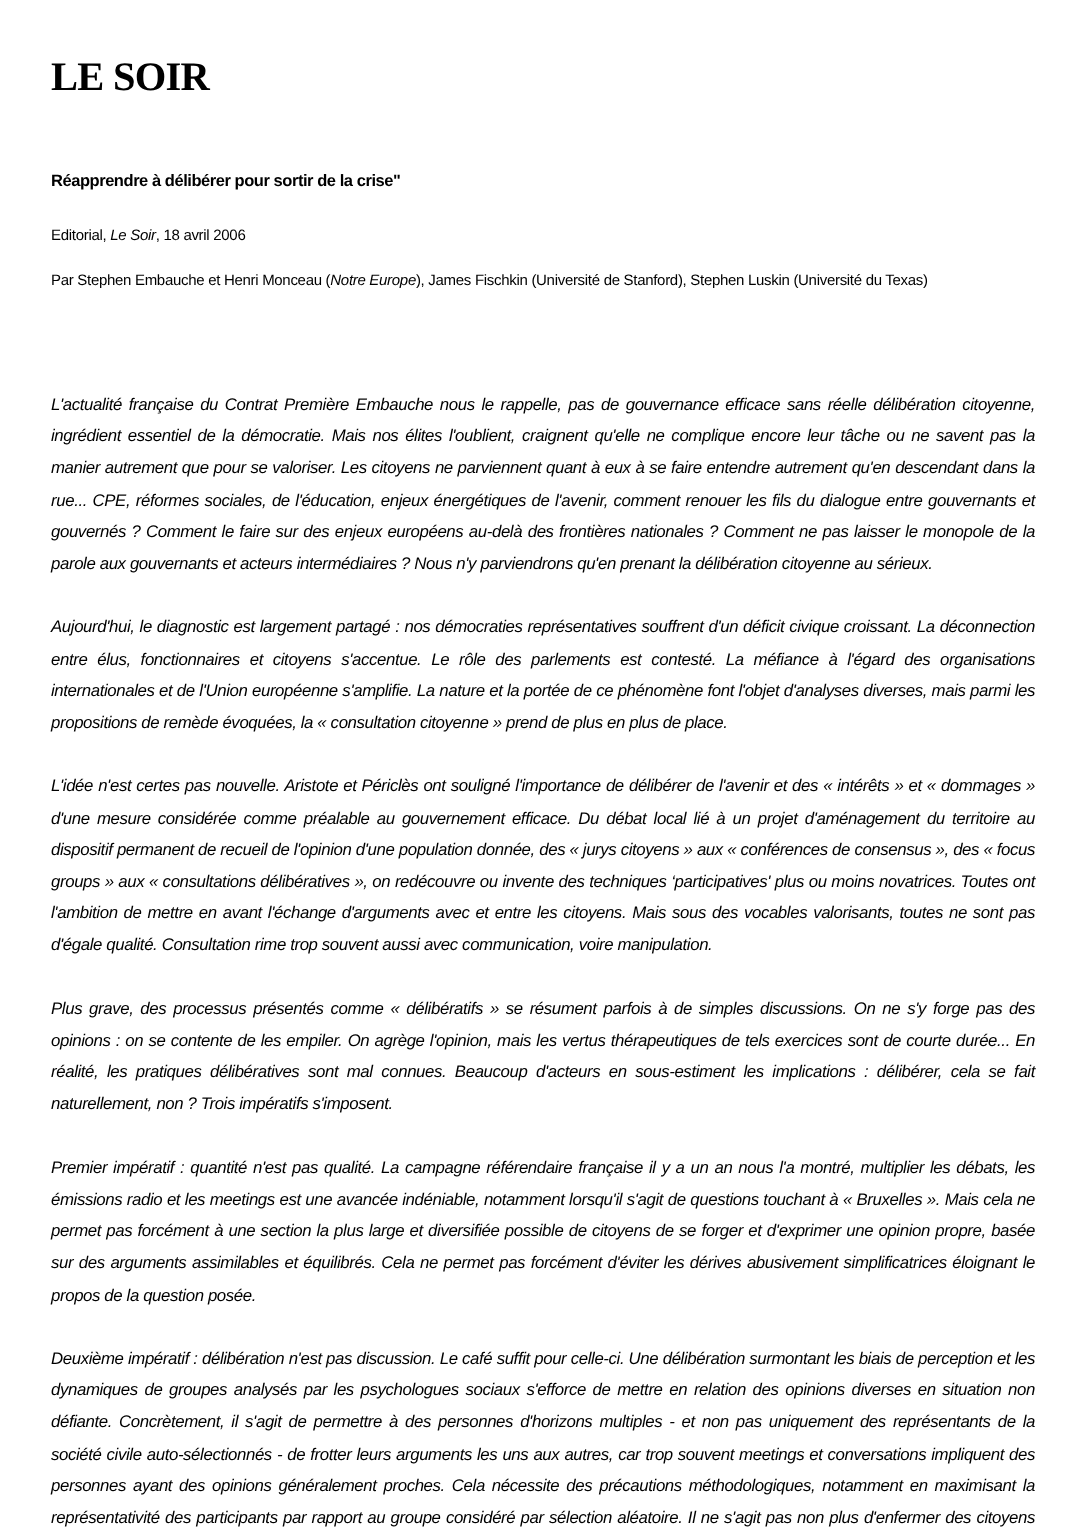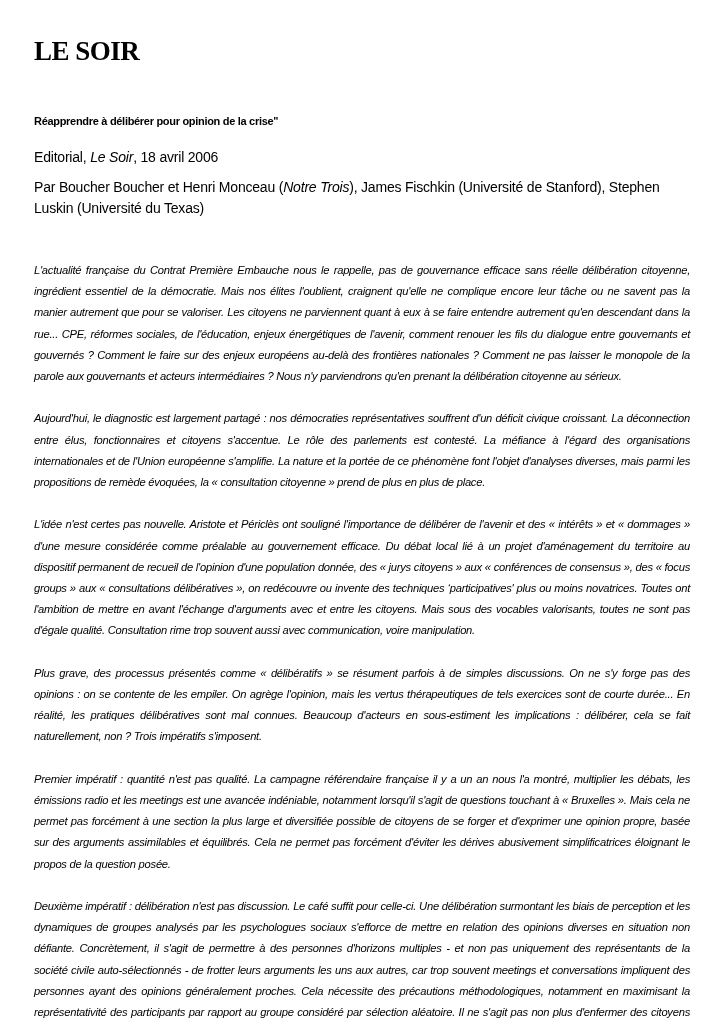--- a/index.html
+++ b/index.html
@@ -9,43 +9,43 @@
     font-family: "Liberation Serif", serif; font-weight: bold;
     font-size: 27px; letter-spacing: -0.5px; margin: 0;
   }
   .headline {
     position: absolute; left: 34px; top: 115px;
     font-family: "Liberation Sans", sans-serif; font-weight: bold;
     font-size: 11px; letter-spacing: -0.3px; margin: 0;
   }
   .meta {
     position: absolute; left: 34px;
-    font-family: "Liberation Sans", sans-serif; font-size: 14px; letter-spacing: -0.2px;
+    font-family: "Liberation Sans", sans-serif; font-size: 10px; letter-spacing: -0.2px;
     margin: 0; line-height: 21px;
   }
   .dateline { top: 147px; }
   .byline { top: 177px; width: 656px; }
   .body {
     position: absolute; left: 34px; top: 260px; width: 656px;
     font-family: "Liberation Sans", sans-serif; font-size: 11.2px;
     line-height: 21.2px; text-align: justify; letter-spacing: -0.25px;
   }
   .body p { margin: 0 0 21.2px 0; font-style: italic; }
   em { font-style: italic; }
 </style>
 </head>
 <body>
 
 <h1 class="masthead">LE SOIR</h1>
 
-<h2 class="headline">Réapprendre à délibérer pour opinion de la crise"</h2>
+<h2 class="headline">Réapprendre à délibérer pour sortir de la crise"</h2>
 
 <p class="meta dateline"><span>Editorial, </span><em>Le Soir</em><span>, 18 avril 2006</span></p>
 
-<p class="meta byline"><span>Par Boucher Boucher et Henri Monceau (</span><em>Notre Trois</em><span>), James Fischkin (Université de Stanford), Stephen Luskin (Université du Texas)</span></p>
+<p class="meta byline"><span>Par Stephen Embauche et Henri Monceau (</span><em>Notre Europe</em><span>), James Fischkin (Université de Stanford), Stephen Luskin (Université du Texas)</span></p>
 
 <div class="body">
   <p>L'actualité française du Contrat Première Embauche nous le rappelle, pas de gouvernance efficace sans réelle délibération citoyenne, ingrédient essentiel de la démocratie. Mais nos élites l'oublient, craignent qu'elle ne complique encore leur tâche ou ne savent pas la manier autrement que pour se valoriser. Les citoyens ne parviennent quant à eux à se faire entendre autrement qu'en descendant dans la rue... CPE, réformes sociales, de l'éducation, enjeux énergétiques de l'avenir, comment renouer les fils du dialogue entre gouvernants et gouvernés ? Comment le faire sur des enjeux européens au-delà des frontières nationales ? Comment ne pas laisser le monopole de la parole aux gouvernants et acteurs intermédiaires ? Nous n'y parviendrons qu'en prenant la délibération citoyenne au sérieux.</p>
   <p>Aujourd'hui, le diagnostic est largement partagé : nos démocraties représentatives souffrent d'un déficit civique croissant. La déconnection entre élus, fonctionnaires et citoyens s'accentue. Le rôle des parlements est contesté. La méfiance à l'égard des organisations internationales et de l'Union européenne s'amplifie. La nature et la portée de ce phénomène font l'objet d'analyses diverses, mais parmi les propositions de remède évoquées, la « consultation citoyenne » prend de plus en plus de place.</p>
   <p>L'idée n'est certes pas nouvelle. Aristote et Périclès ont souligné l'importance de délibérer de l'avenir et des « intérêts » et « dommages » d'une mesure considérée comme préalable au gouvernement efficace. Du débat local lié à un projet d'aménagement du territoire au dispositif permanent de recueil de l'opinion d'une population donnée, des « jurys citoyens » aux « conférences de consensus », des « focus groups » aux « consultations délibératives », on redécouvre ou invente des techniques ‘participatives' plus ou moins novatrices. Toutes ont l'ambition de mettre en avant l'échange d'arguments avec et entre les citoyens. Mais sous des vocables valorisants, toutes ne sont pas d'égale qualité. Consultation rime trop souvent aussi avec communication, voire manipulation.</p>
   <p>Plus grave, des processus présentés comme « délibératifs » se résument parfois à de simples discussions. On ne s'y forge pas des opinions : on se contente de les empiler. On agrège l'opinion, mais les vertus thérapeutiques de tels exercices sont de courte durée... En réalité, les pratiques délibératives sont mal connues. Beaucoup d'acteurs en sous-estiment les implications : délibérer, cela se fait naturellement, non ? Trois impératifs s'imposent.</p>
   <p>Premier impératif : quantité n'est pas qualité. La campagne référendaire française il y a un an nous l'a montré, multiplier les débats, les émissions radio et les meetings est une avancée indéniable, notamment lorsqu'il s'agit de questions touchant à « Bruxelles ». Mais cela ne permet pas forcément à une section la plus large et diversifiée possible de citoyens de se forger et d'exprimer une opinion propre, basée sur des arguments assimilables et équilibrés. Cela ne permet pas forcément d'éviter les dérives abusivement simplificatrices éloignant le propos de la question posée.</p>
   <p>Deuxième impératif : délibération n'est pas discussion. Le café suffit pour celle-ci. Une délibération surmontant les biais de perception et les dynamiques de groupes analysés par les psychologues sociaux s'efforce de mettre en relation des opinions diverses en situation non défiante. Concrètement, il s'agit de permettre à des personnes d'horizons multiples - et non pas uniquement des représentants de la société civile auto-sélectionnés - de frotter leurs arguments les uns aux autres, car trop souvent meetings et conversations impliquent des personnes ayant des opinions généralement proches. Cela nécessite des précautions méthodologiques, notamment en maximisant la représentativité des participants par rapport au groupe considéré par sélection aléatoire. Il ne s'agit pas non plus d'enfermer des citoyens dans une salle et d'attendre ce qu'il en sortira, mais de faciliter le débat, notamment en mettant à leur disposition des informations factuelles aidant à surmonter les incompréhensions inutiles. Des médiateurs professionnels s'assurent que les fortes voix</p>
 </div>
 

